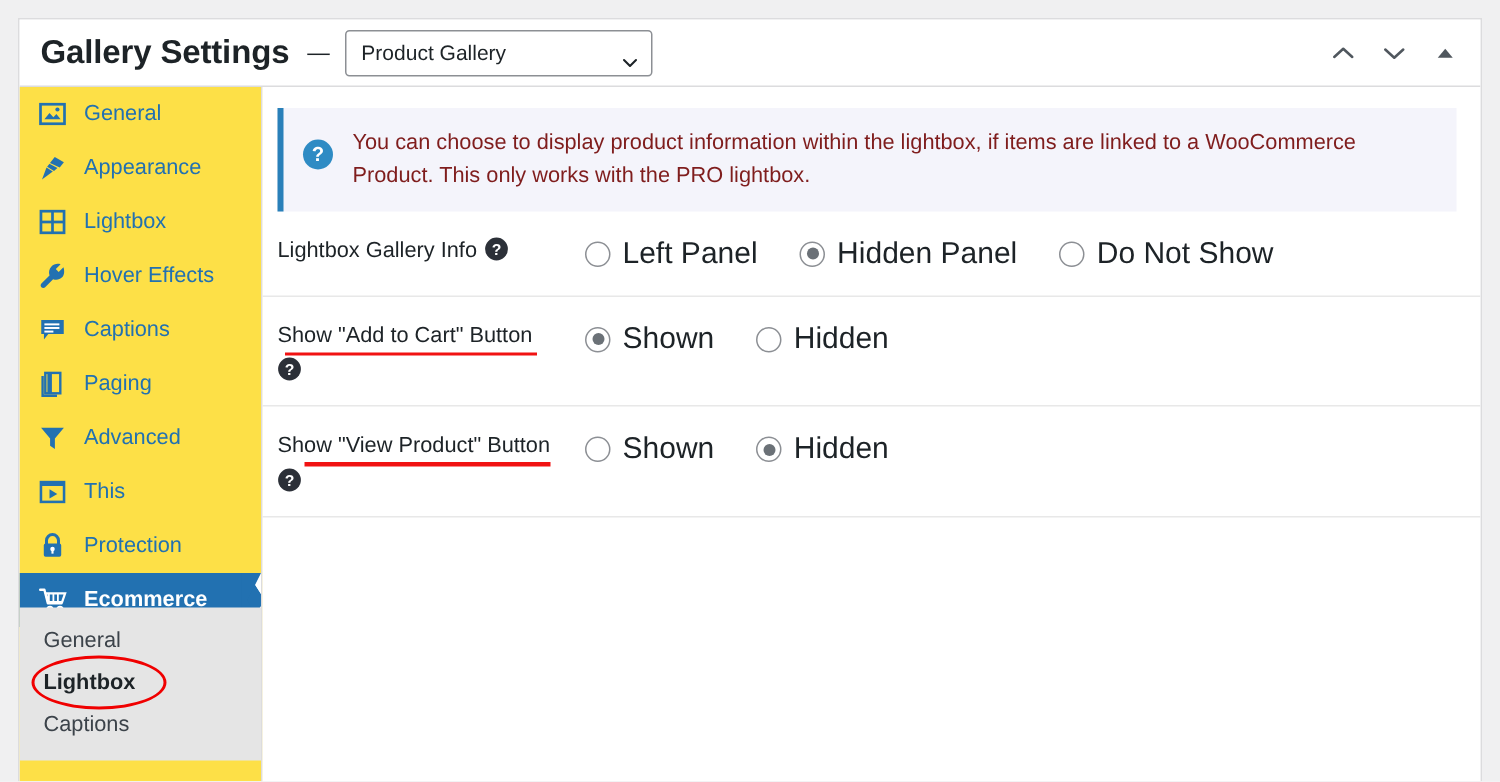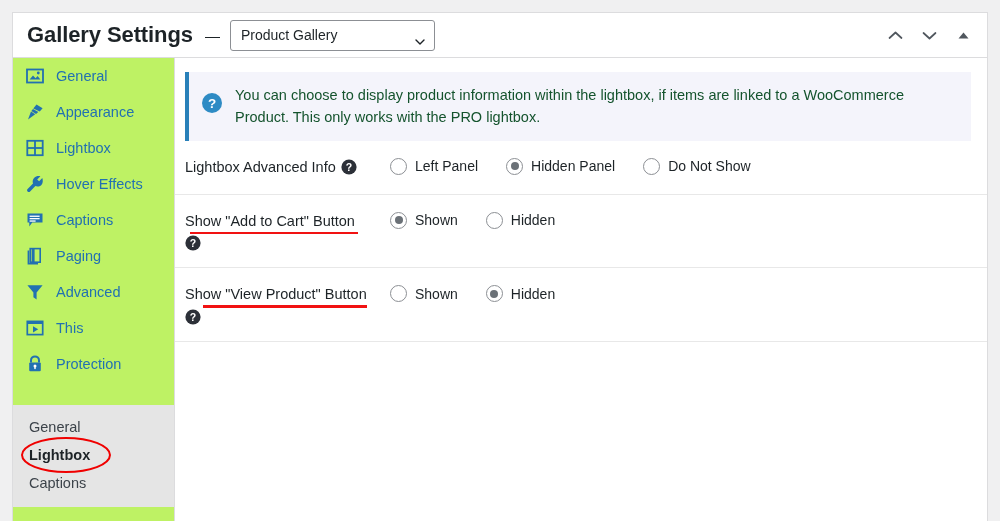--- a/index.html
+++ b/index.html
@@ -87,21 +87,21 @@
   .body-wrap {
     display: flex;
     height: 463px;
   }
 
   
   .sidebar {
     position: relative;
     width: 162px;
     flex: 0 0 162px;
-    background: #bef264;
+    background: #fde047;
     border-right: 1px solid #dcdcde;
   }
   .nav-item {
     position: relative;
     display: flex;
     align-items: center;
     height: 36px;
     padding-left: 12px;
     cursor: pointer;
     color: #2271b1;
@@ -172,21 +172,21 @@
   }
   .notice-icon {
     flex: 0 0 22px;
     width: 22px; height: 22px;
     margin-right: 12px;
     margin-top: 8px;
   }
   .notice-text {
     font-size: 14.5px;
     line-height: 1.55;
-    color: #14532d;
+    color: #7f1d1d;
     padding-right: 10px;
   }
 
   .field-row {
     display: flex;
     align-items: flex-start;
     padding: 16px 10px 16px 10px;
     border-bottom: 1px solid #e8e8e8;
     min-height: 54px;
   }
@@ -221,21 +221,21 @@
   .radios {
     display: flex;
     align-items: flex-start;
     padding-top: 1px;
   }
   .radio-opt {
     display: flex;
     align-items: center;
     margin-right: 28px;
     cursor: pointer;
-    font-size: 14px;
+    font-size: 20px;
     color: #1d2327;
   }
   .radio-opt .rb {
     width: 17px; height: 17px;
     border-radius: 50%;
     border: 1px solid #8c8f94;
     background: #fff;
     margin-right: 8px;
     flex: 0 0 17px;
     position: relative;
@@ -383,20 +383,39 @@
             <svg width="18" height="18" viewBox="0 0 18 18">
                 <path d="M5.0 7.6 V5.4 A4.0 4.0 0 0 1 13.0 5.4 V7.6" fill="none" stroke="#2271b1" stroke-width="2.0"></path>
                 <rect x="3.2" y="7.4" width="11.6" height="8.8" rx="1.2" fill="#2271b1"></rect>
                 <circle cx="9" cy="11.0" r="1.5" fill="#ffffff"></circle>
                 <rect x="8.3" y="11.4" width="1.4" height="2.7" fill="#ffffff"></rect>
               </svg>
           </span>
           <span>Protection</span>
         </div>
 
+        <div class="nav-item active">
+          <span class="nav-icon">
+            <svg width="19" height="19" viewBox="0 0 19 19">
+                <path d="M0.8 2.2 H3.6 L5.9 11.2 H15.0" fill="none" stroke="#ffffff" stroke-width="1.6" stroke-linecap="round" stroke-linejoin="round"></path>
+                <path d="M4.6 4.6 H17.4 L15.4 10.4 H6.1 Z" fill="none" stroke="#ffffff" stroke-width="1.5"></path>
+                <path d="M6.6 4.6 V10.4 M9.6 4.6 V10.4 M12.6 4.6 V10.4" stroke="#ffffff" stroke-width="1.2"></path>
+                <circle cx="7.3" cy="15.2" r="1.7" fill="none" stroke="#ffffff" stroke-width="1.4"></circle>
+                <circle cx="14.0" cy="15.2" r="1.7" fill="none" stroke="#ffffff" stroke-width="1.4"></circle>
+              </svg>
+          </span>
+          <span>Ecommerce</span>
+          <span class="notch">
+            <svg width="13" height="36" viewBox="0 0 13 36" preserveAspectRatio="none">
+                <path d="M13 0 V36 H4 L13 22 L13 14 L4 0 Z" fill="#ffffff"></path>
+                <path d="M13 0 L4 0 L13 14 Z" fill="#ffffff"></path>
+                <path d="M0 0 H13 L4 18 L13 36 H0 Z" fill="#2271b1"></path>
+              </svg>
+          </span>
+        </div>
 
         <div class="subnav">
           <div class="subnav-item">
             <span>General</span>
           </div>
           <div class="subnav-item current">
             <span>Lightbox</span>
             <span class="ellipse-annot"></span>
           </div>
           <div class="subnav-item">
@@ -412,21 +431,21 @@
             <svg width="22" height="22" viewBox="0 0 22 22">
                 <circle cx="11" cy="11" r="10" fill="#2e8bc4"></circle>
                 <text x="11" y="15.6" text-anchor="middle" font-family="Liberation Sans, sans-serif" font-size="13.5" font-weight="bold" fill="#ffffff">?</text>
               </svg>
           </span>
           <div class="notice-text">You can choose to display product information within the lightbox, if items are linked to a WooCommerce Product. This only works with the PRO lightbox.</div>
         </div>
 
         <div class="field-row">
           <div class="field-label">
-            <span class="lbl-inline">Lightbox Advanced Info</span><span class="help-dot"><svg width="16" height="16" viewBox="0 0 16 16">
+            <span class="lbl-inline">Lightbox Gallery Info</span><span class="help-dot"><svg width="16" height="16" viewBox="0 0 16 16">
                   <circle cx="8" cy="8" r="7.6" fill="#2c3038"></circle>
                   <text x="8" y="11.9" text-anchor="middle" font-family="Liberation Sans, sans-serif" font-size="10.5" font-weight="bold" fill="#ffffff">?</text>
                 </svg></span>
           </div>
           <div class="radios">
             <label class="radio-opt">
               <span class="rb"></span>
               <span>Left Panel</span>
             </label>
             <label class="radio-opt checked">

